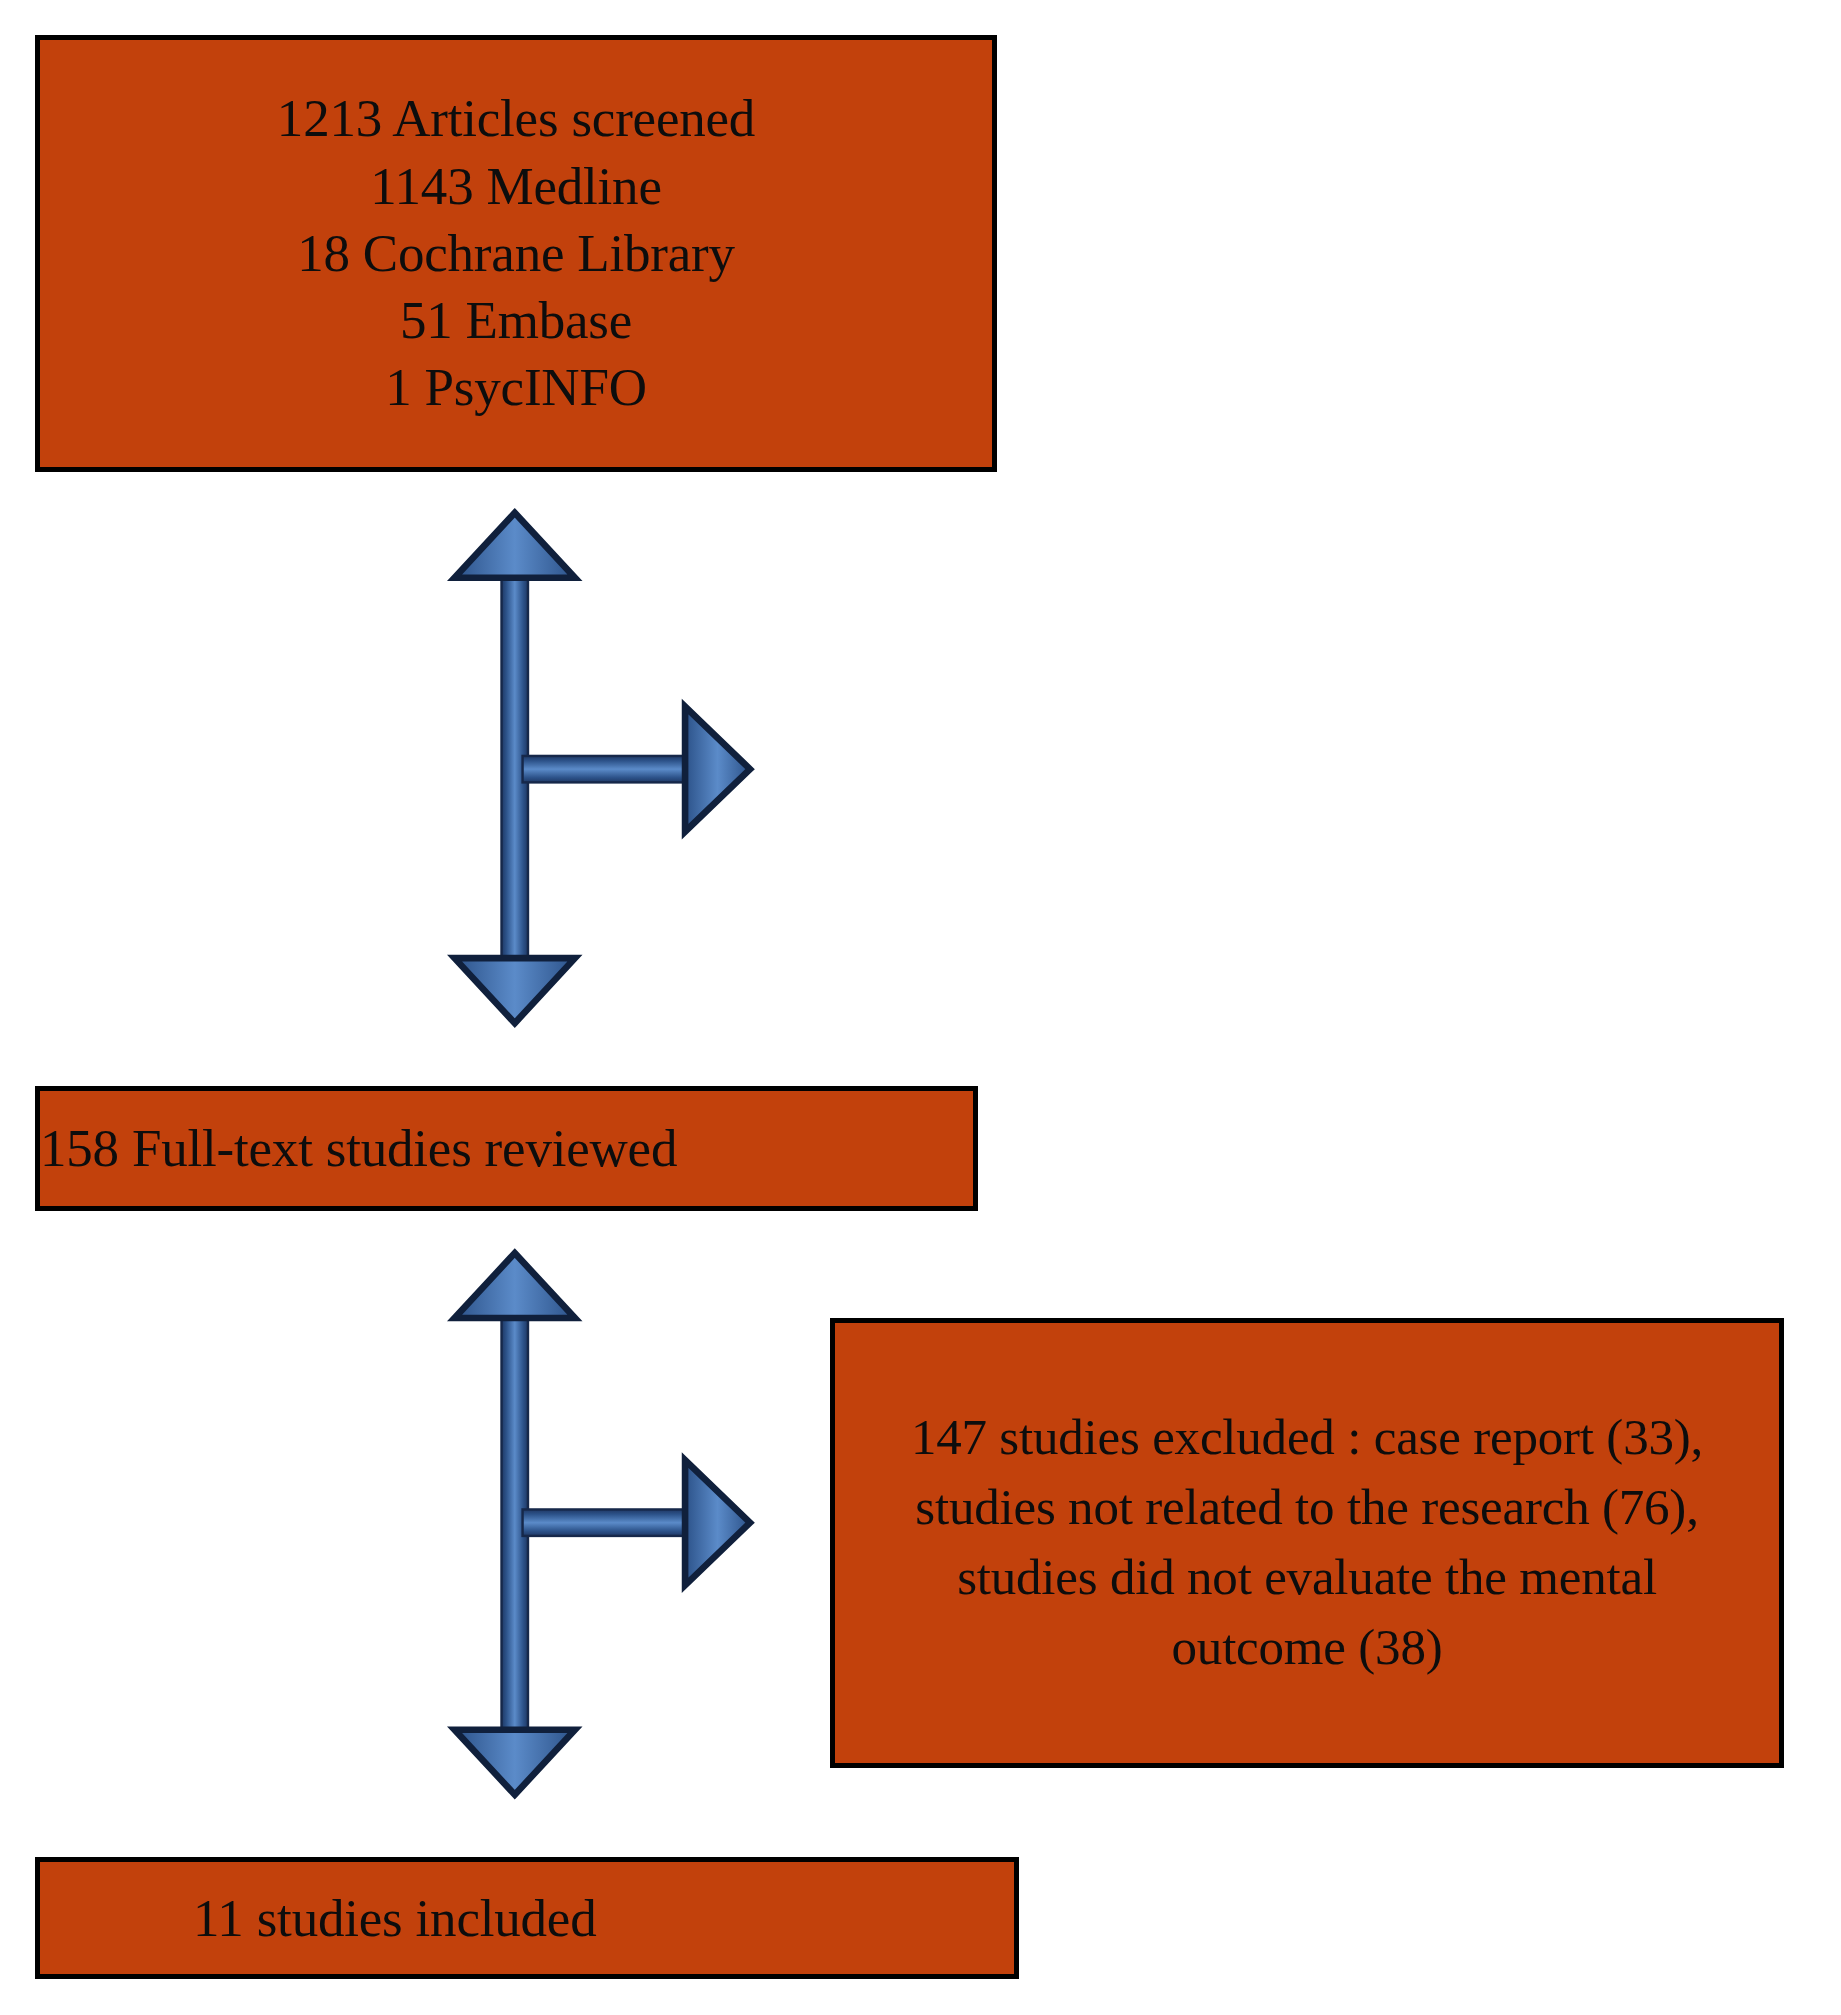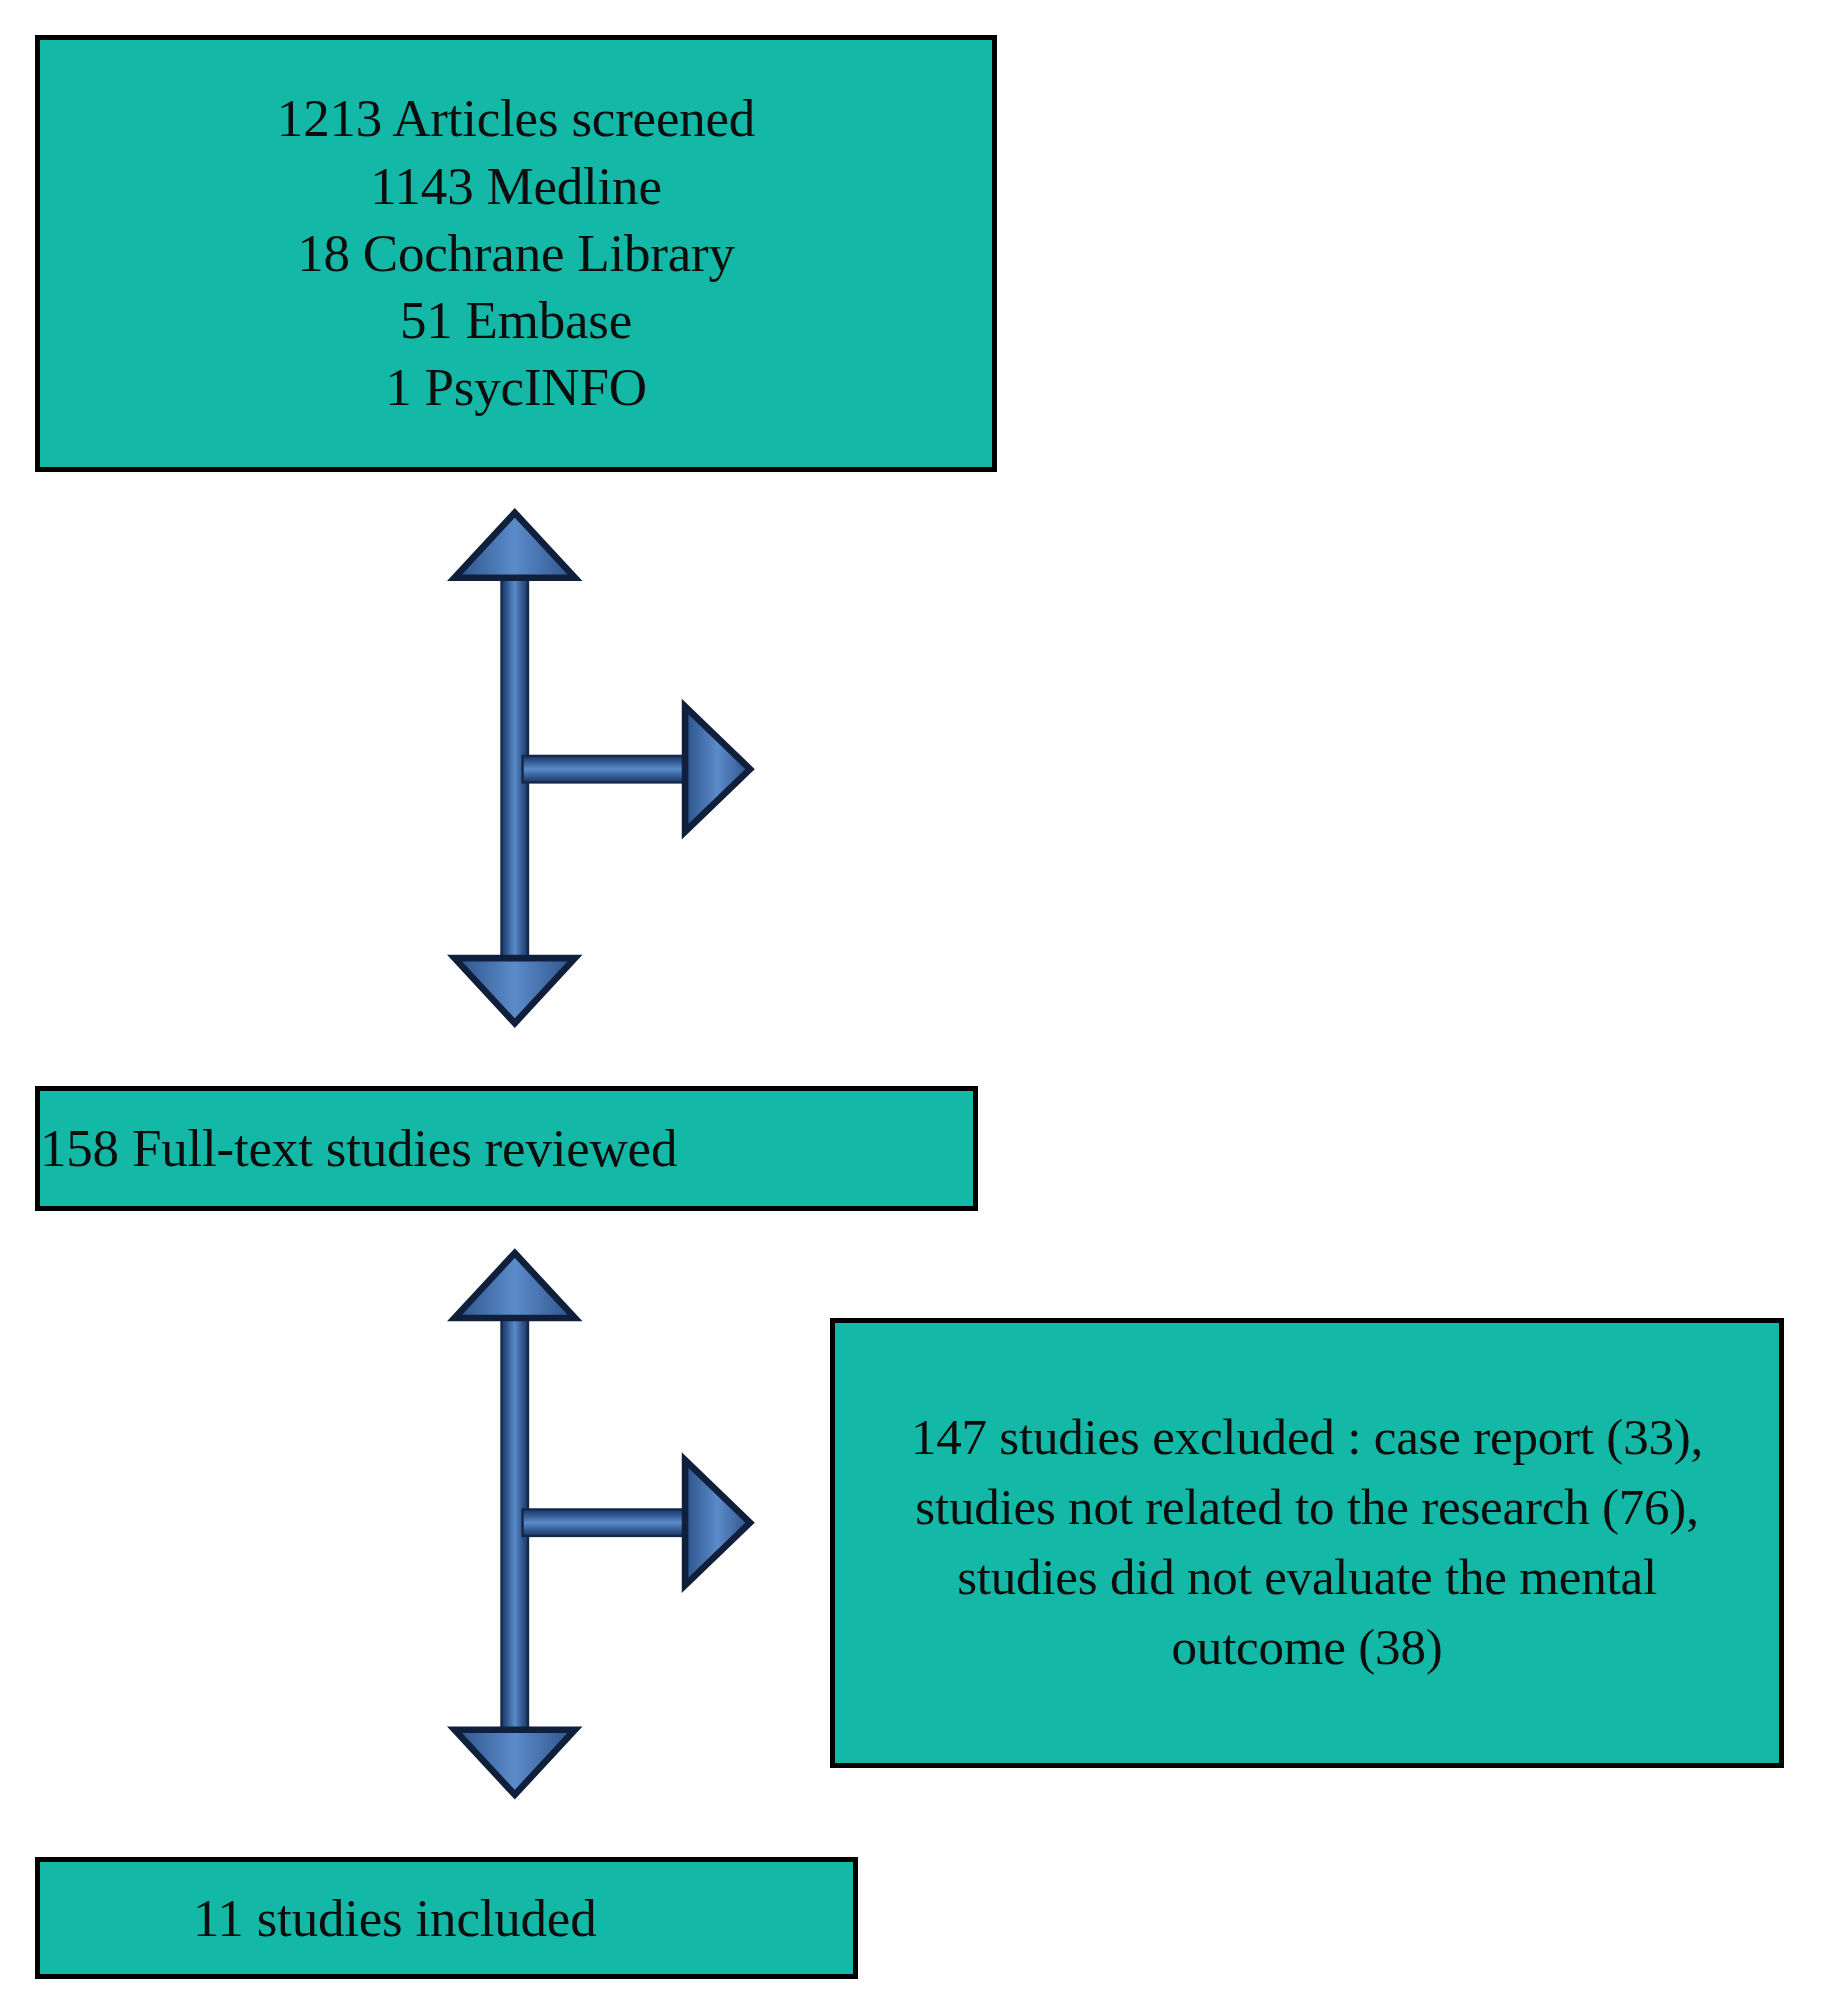--- a/index.html
+++ b/index.html
@@ -18,21 +18,21 @@
   #canvas {
     position: absolute;
     left: 0; top: 0;
     width: 1842px;
     height: 2015px;
   }
 
   .flow-box {
     position: absolute;
     box-sizing: border-box;
-    background: #14b8a6;
+    background: #c2410c;
     border: 5.4px solid #000000;
     display: flex;
     align-items: center;
     justify-content: center;
   }
 
   .box-text {
     font-family: "Liberation Serif", "DejaVu Serif", serif;
     color: #0d0d0d;
     text-align: center;
@@ -83,21 +83,21 @@
   #box-exclusion-2 .box-text {
     font-size: 51px;
     line-height: 1.37;
     width: 843px;
     white-space: normal;
   }
 
   
   #box-included {
     left: 35px; top: 1857px;
-    width: 823px; height: 122px;
+    width: 984px; height: 122px;
     justify-content: flex-start;
   }
   #box-included .box-text {
     font-size: 53px;
     padding-left: 153px;
     text-align: left;
   }
 
   
   .arrow-layer {

